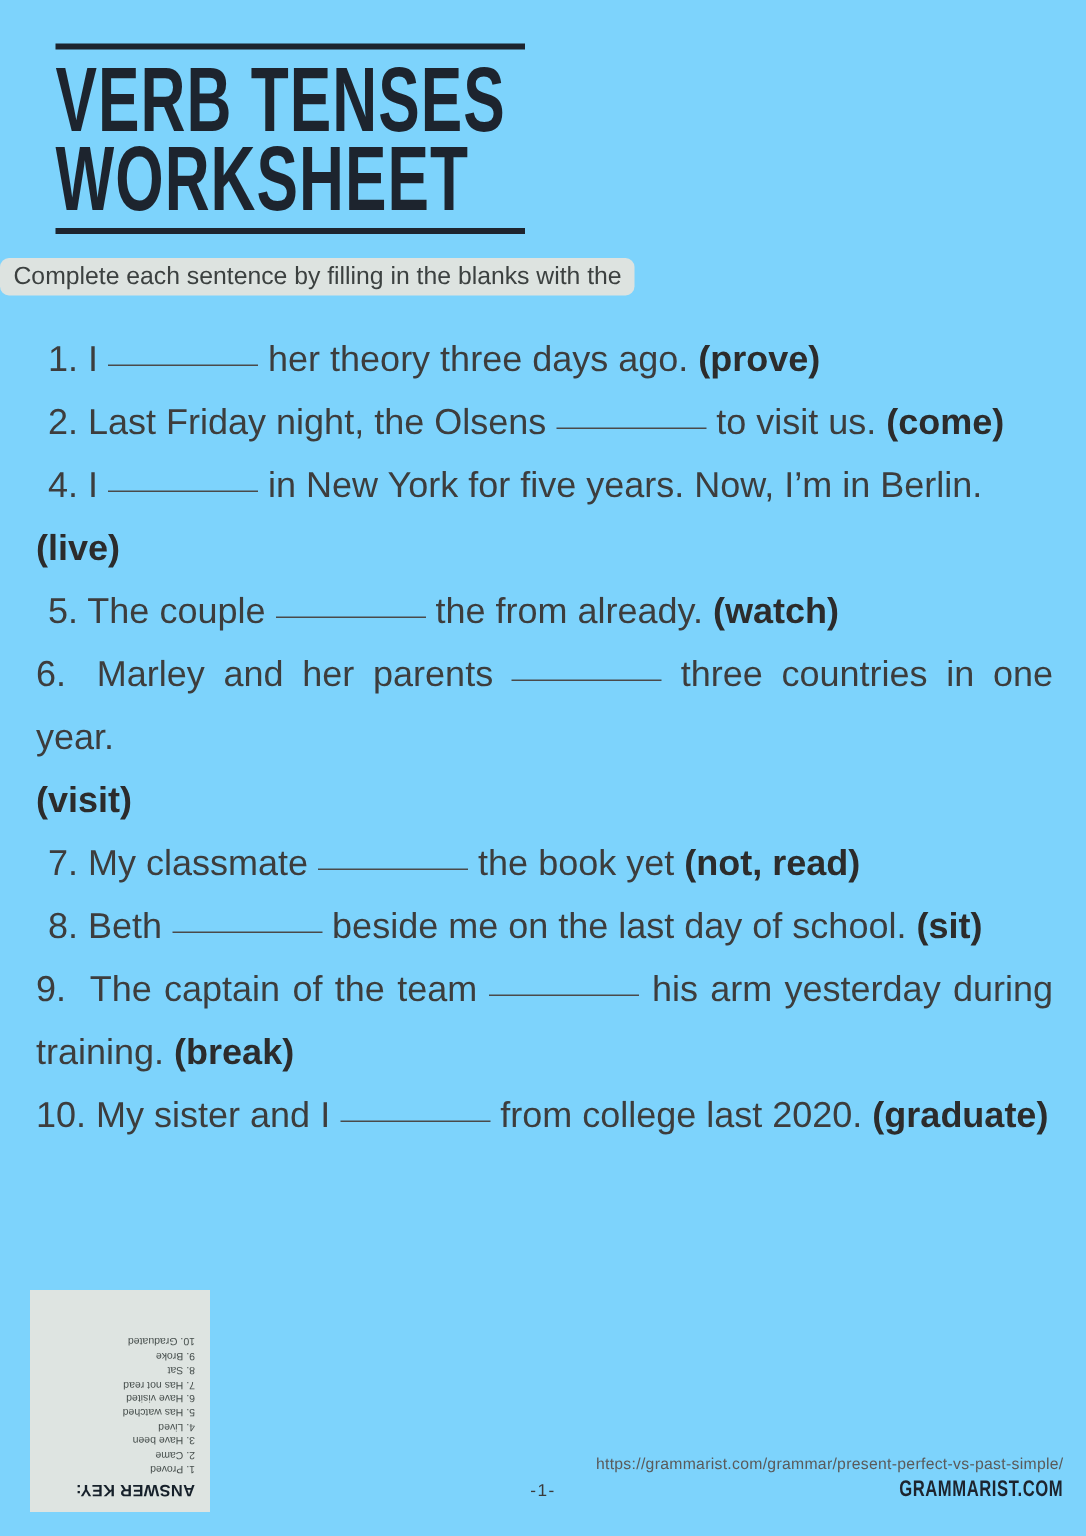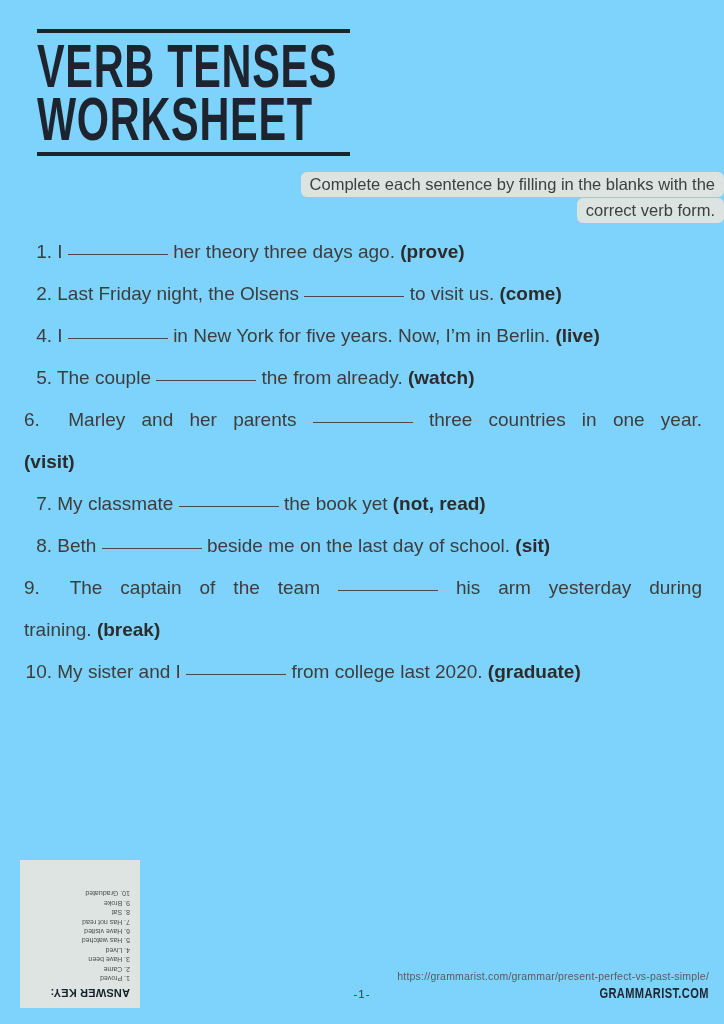--- a/index.html
+++ b/index.html
@@ -26,36 +26,36 @@
     color: #1d242e;
     transform: scaleX(0.68);
     transform-origin: left center;
     white-space: nowrap;
     letter-spacing: 1px;
   }
 
   
   .instructions {
     position: absolute; left: 0; top: 172px; width: 724px;
-    text-align: right;
+    text-align: left;
     font-size: 16.5px;
     line-height: 21px;
     color: #3c4140;
   }
   .hl {
     display: inline-block;
     background: #dde3e0;
     border-radius: 6px;
     padding: 2px 9px;
     margin-bottom: 1px;
   }
 
   
-  .list { position: absolute; left: 24px; top: 231px; width: 678px;
-          font-size: 19px; color: #3d3d3d; }
+  .list { position: absolute; left: 24px; top: 219px; width: 678px;
+          font-size: 24px; color: #3d3d3d; }
   .row { line-height: 42px; }
   .row.justify { text-align: justify; text-align-last: justify; }
   .num { display: inline-block; min-width: 28px; text-align: right; }
   .blank {
     display: inline-block;
     width: 100px;
     height: 1px;
     border-bottom: 1.6px solid #4a4a4a;
     vertical-align: baseline;
     transform: translateY(-3px);
@@ -99,21 +99,20 @@
     <div class="rule"></div>
     <div class="title-block">
       <span class="title-line">VERB TENSES</span>
       <span class="title-line">WORKSHEET</span>
     </div>
     <div class="rule"></div>
   </div>
 
   <div class="instructions">
     <span class="hl">Complete each sentence by filling in the blanks with the</span><br>
-    <span class="hl">correct verb form.</span>
   </div>
 
   <div class="list">
 
     <div class="row">
       <span class="num">1.</span>
       <span>I</span>
       <span class="blank"></span>
       <span>her theory three days ago.</span>
       <span class="verb">(prove)</span>

